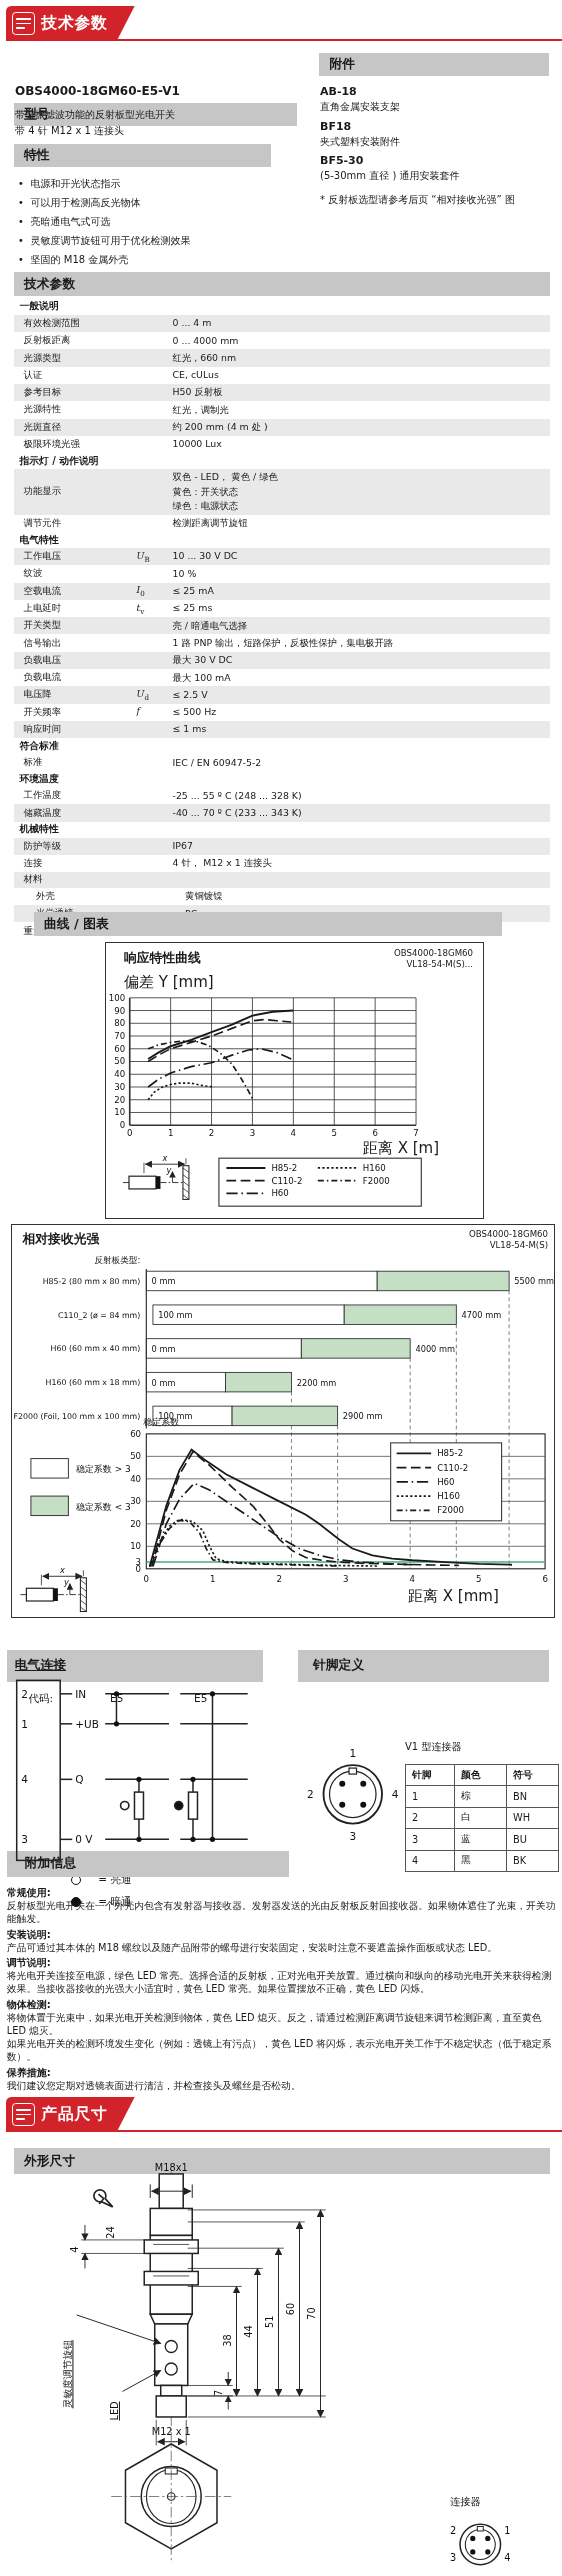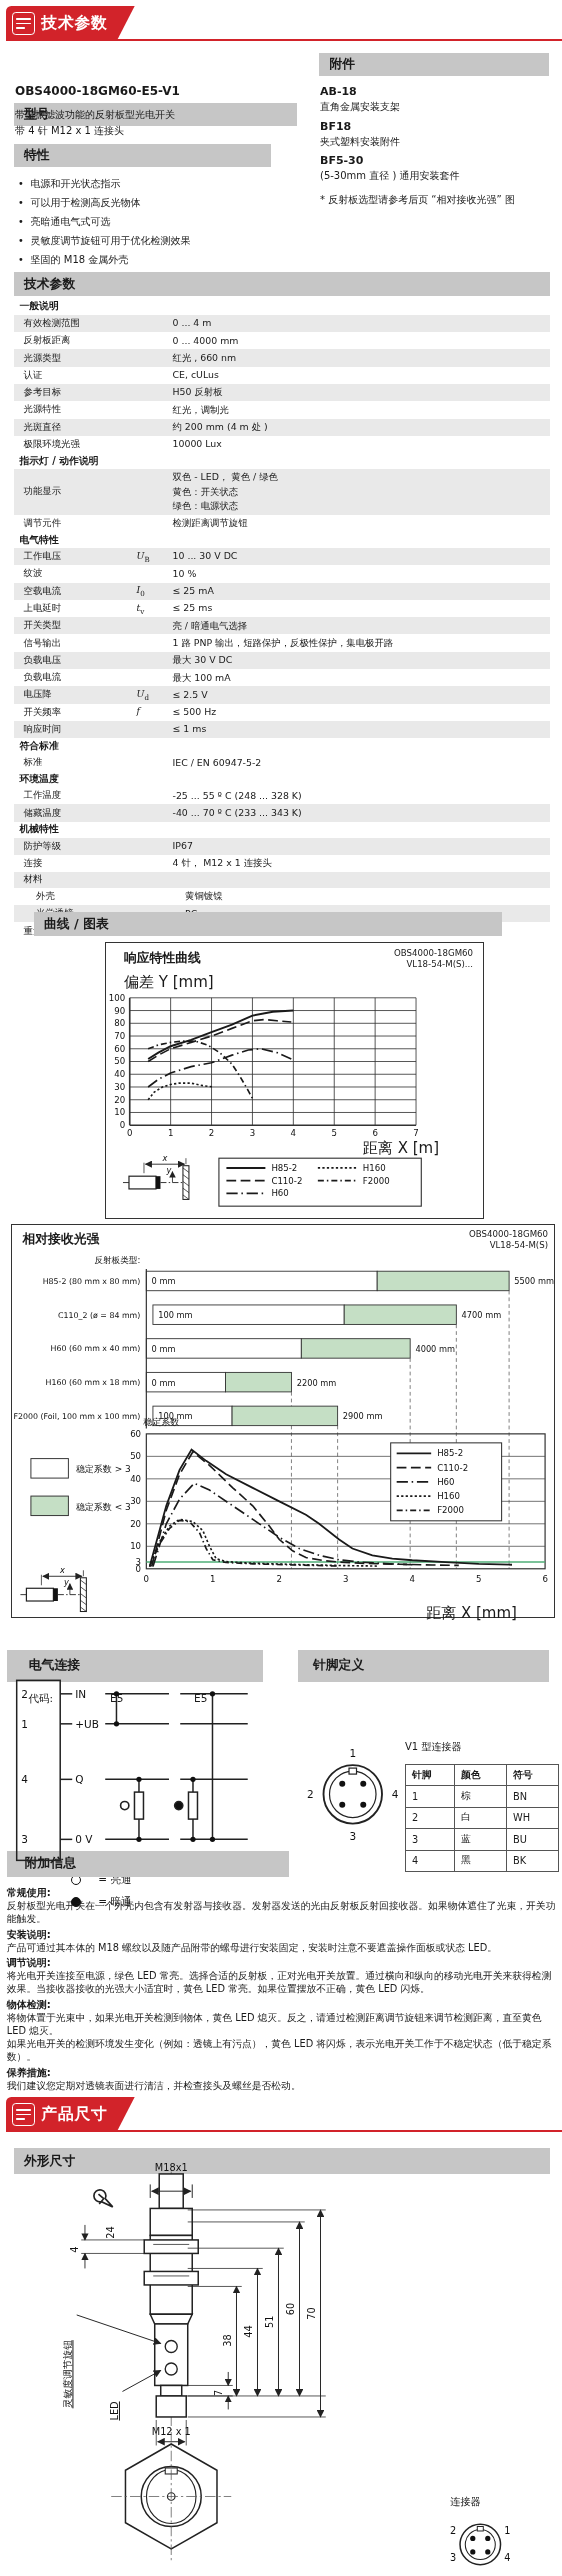--- a/index.html
+++ b/index.html
@@ -403,21 +403,21 @@
       <text x="58" y="20" font-size="11" font-style="italic" fill="#111">y</text>
     </g>
   </svg>
 
 <div class="chart-box" style="left:10.5px;top:1224px;width:542px;height:392px;"></div>
 <div class="chart-title" style="left:22.5px;top:1231px;">相对接收光强</div>
 <div class="chart-model" style="left:398px;top:1229px;width:150px;">
   <div>OBS4000-18GM60</div>
   <div>VL18-54-M(S)</div>
 </div>
-<div class="axis-cap" style="left:394px;top:1587px;width:155px;text-align:center;margin-top:17px;">距离 X [mm]</div>
+<div class="axis-cap" style="left:408px;top:1587px;width:155px;text-align:left;">距离 X [mm]</div>
 <svg id="c2svg" style="left:10.5px;top:1224px;" width="542" height="392" viewBox="0 0 722 523">
     <text x="172" y="52" text-anchor="end" font-size="11.5" fill="#111">反射板类型:</text>
     <text x="172" y="80" text-anchor="end" font-size="10.5" fill="#111">H85-2 (80 mm x 80 mm)</text>
     <rect x="180" y="63" width="308" height="26" fill="#fff" stroke="#333" stroke-width="1.2"></rect>
     <rect x="488" y="63" width="176" height="26" fill="#c5dfc5" stroke="#333" stroke-width="1.2"></rect>
     <text x="187" y="80.5" font-size="11" fill="#111">0 mm</text>
     <text x="671" y="80.5" font-size="11" fill="#111">5500 mm</text>
     <line x1="664" y1="89" x2="664" y2="460" stroke="#666" stroke-width="1.1" stroke-dasharray="5,4"></line>
     <text x="172" y="125" text-anchor="end" font-size="10.5" fill="#111">C110_2 (ø = 84 mm)</text>
     <rect x="188.8" y="108" width="255.2" height="26" fill="#fff" stroke="#333" stroke-width="1.2"></rect>
@@ -506,21 +506,21 @@
       <line x1="28" y1="6" x2="28" y2="20" stroke="#222" stroke-width="1"></line>
       <line x1="84" y1="0" x2="84" y2="8" stroke="#222" stroke-width="1"></line>
       <line x1="30" y1="8" x2="82" y2="8" stroke="#222" stroke-width="1.2" marker-start="url(#ar)" marker-end="url(#ar)"></line>
       <text x="56" y="4" text-anchor="middle" font-size="11" font-style="italic" fill="#111">x</text>
       <line x1="66" y1="32.5" x2="66" y2="18" stroke="#222" stroke-width="1.1" marker-end="url(#ar)"></line>
       <text x="58" y="20" font-size="11" font-style="italic" fill="#111">y</text>
     </g>
   </svg>
 
 <div class="gbar" style="left:6.8px;top:1650px;width:256px;height:31.5px;">
-    <span style="padding-left:22px;">电气连接</span>
+    <span style="padding-left:8px;text-decoration:underline;">电气连接</span>
   </div>
 <div class="gbar" style="left:298px;top:1650px;width:251px;height:31.5px;">
     <span style="padding-left:15px;">针脚定义</span>
   </div>
 
 <div class="circ-lbl" style="left:28.5px;top:1692px;">代码:</div>
 <div class="circ-lbl" style="left:110px;top:1692px;">E5</div>
 <div class="circ-lbl" style="left:194px;top:1692px;">E5</div>
 <div class="onoff" style="left:71px;top:1873px;">
     <span class="cir"></span>

